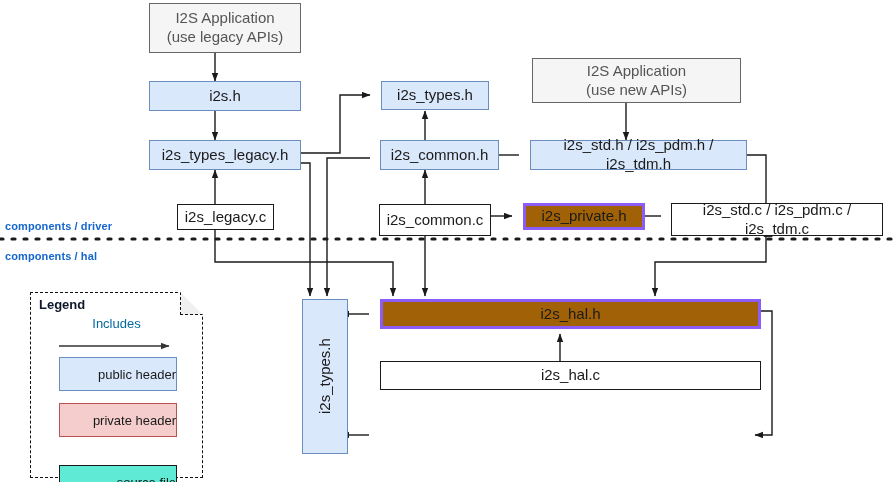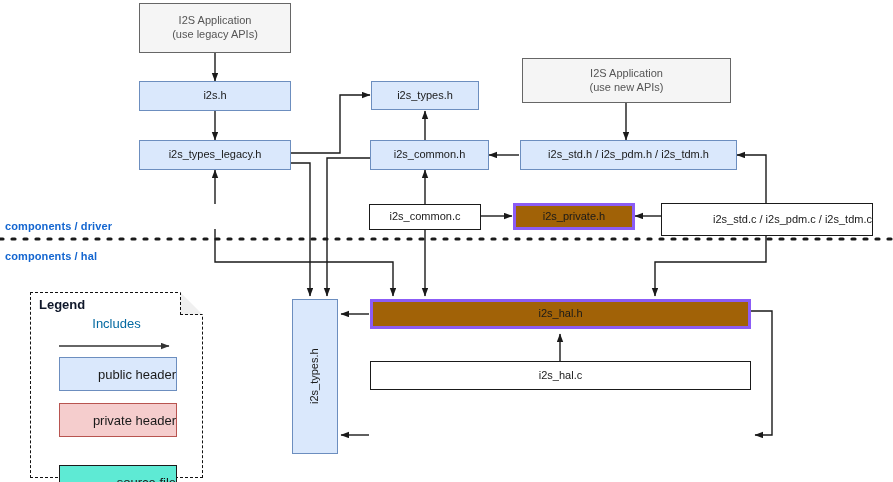--- a/index.html
+++ b/index.html
@@ -1,22 +1,22 @@
 <!DOCTYPE html>
 <html><head>
 <meta charset="utf-8">
 <style>
   html,body{margin:0;padding:0;background:#ffffff;}
   body{width:893px;height:482px;font-family:"Liberation Sans",sans-serif;}
   #stage{position:relative;width:893px;height:482px;overflow:hidden;background:#fff;}
   svg#wires{position:absolute;left:0;top:0;width:893px;height:482px;pointer-events:none;}
 
   .node{position:absolute;box-sizing:border-box;display:flex;align-items:center;
-        justify-content:center;text-align:center;font-size:11px;line-height:1.25;
-        color:#1a1a1a;background:#fff;border:1px solid #1a1a1a;z-index:3;}
+        justify-content:center;text-align:center;font-size:15px;line-height:1.25;
+        color:#1a1a1a;background:#fff;border:1px solid #1a1a1a;z-index:3;margin-left:10px;}
   .node.pub{background:#dae8fc;border:1px solid #6c8ebf;text-align:center;}
   .node.priv{background:#a16207;border:3px solid #8b5cf6;}
   .node.src{background:#ffffff;border:1px solid #1a1a1a;}
   .node.app{background:#f5f5f5;border:1px solid #666666;color:#555555;}
   .node.vert{writing-mode:vertical-rl;transform:rotate(180deg);}
 
   .zone-label{position:absolute;font-size:11px;font-weight:bold;color:#1466d0;
               letter-spacing:.1px;z-index:4;}
 
   #legend{position:absolute;left:30px;top:292px;width:173px;height:186px;
@@ -121,22 +121,25 @@
   </div>
 
   <div class="node pub" style="left:370px;top:140px;width:119px;height:30px;">
     <span>i2s_common.h</span>
   </div>
 
   <div class="node pub" style="left:520px;top:140px;width:217px;height:30px;">
     <span>i2s_std.h / i2s_pdm.h / i2s_tdm.h</span>
   </div>
 
+  <div class="node src" style="left:167px;top:204px;width:97px;height:26px;">
+    <span>i2s_legacy.c</span>
+  </div>
 
-  <div class="node src" style="left:369px;top:204px;width:112px;height:26px;">
+  <div class="node src" style="left:369px;top:204px;width:112px;height:32px;">
     <span>i2s_common.c</span>
   </div>
 
   <div class="node priv" style="left:513px;top:203px;width:122px;height:27px;">
     <span>i2s_private.h</span>
   </div>
 
   <div class="node src" style="left:661px;top:203px;width:212px;height:33px;justify-content:flex-end;">
     <span>i2s_std.c / i2s_pdm.c / i2s_tdm.c</span>
   </div>

